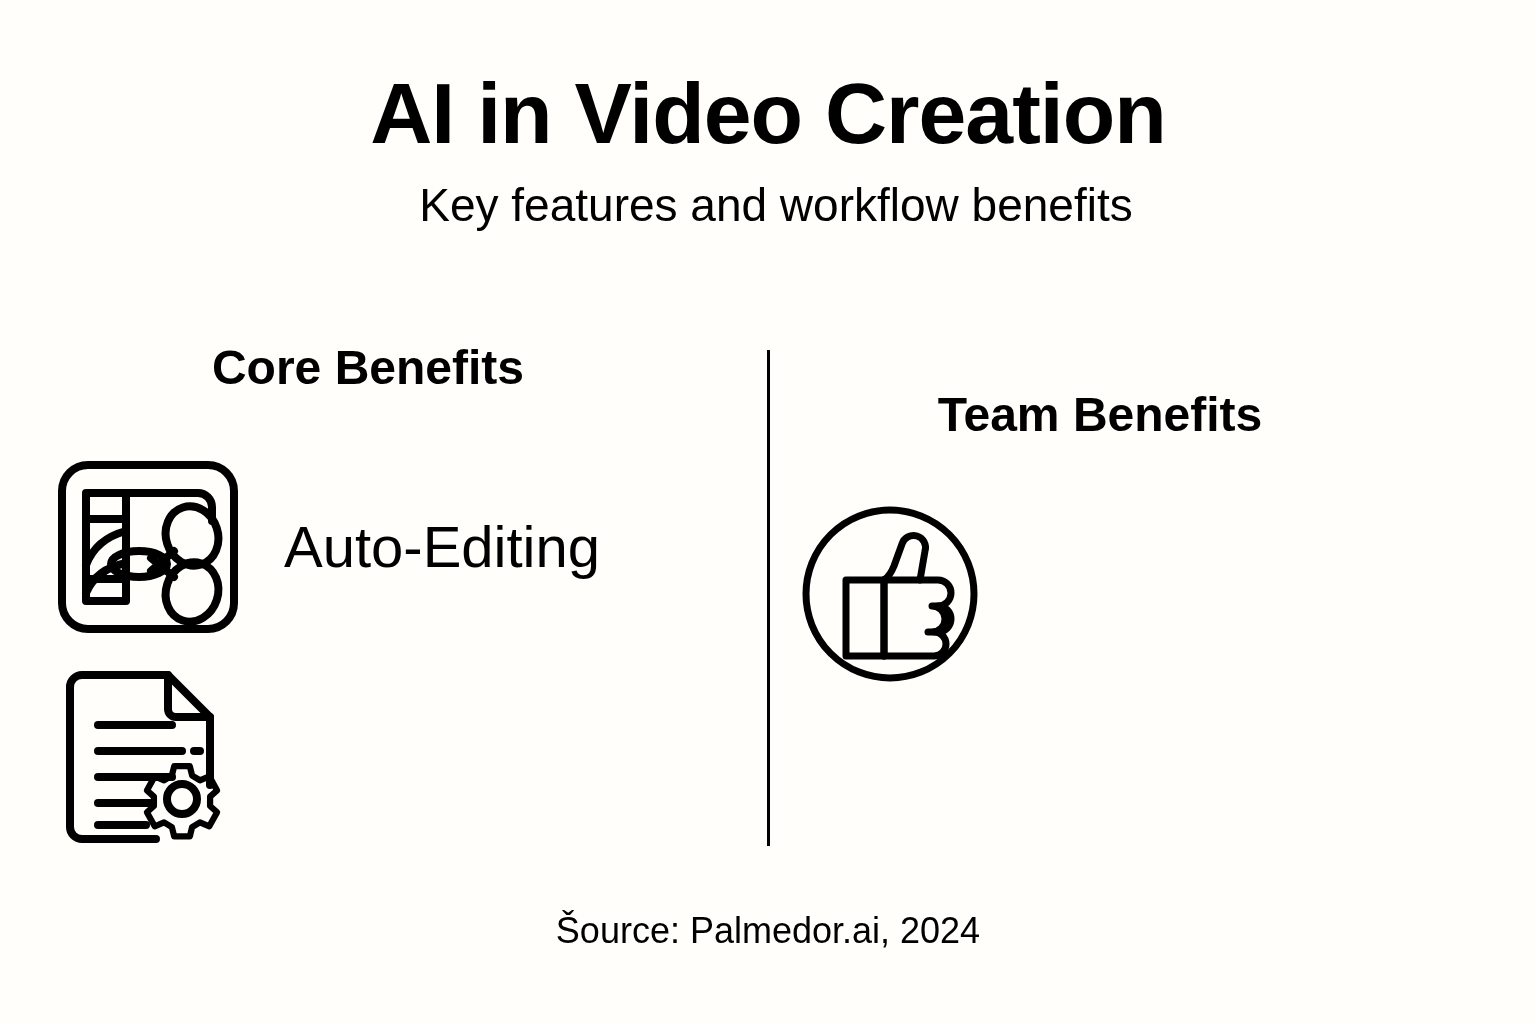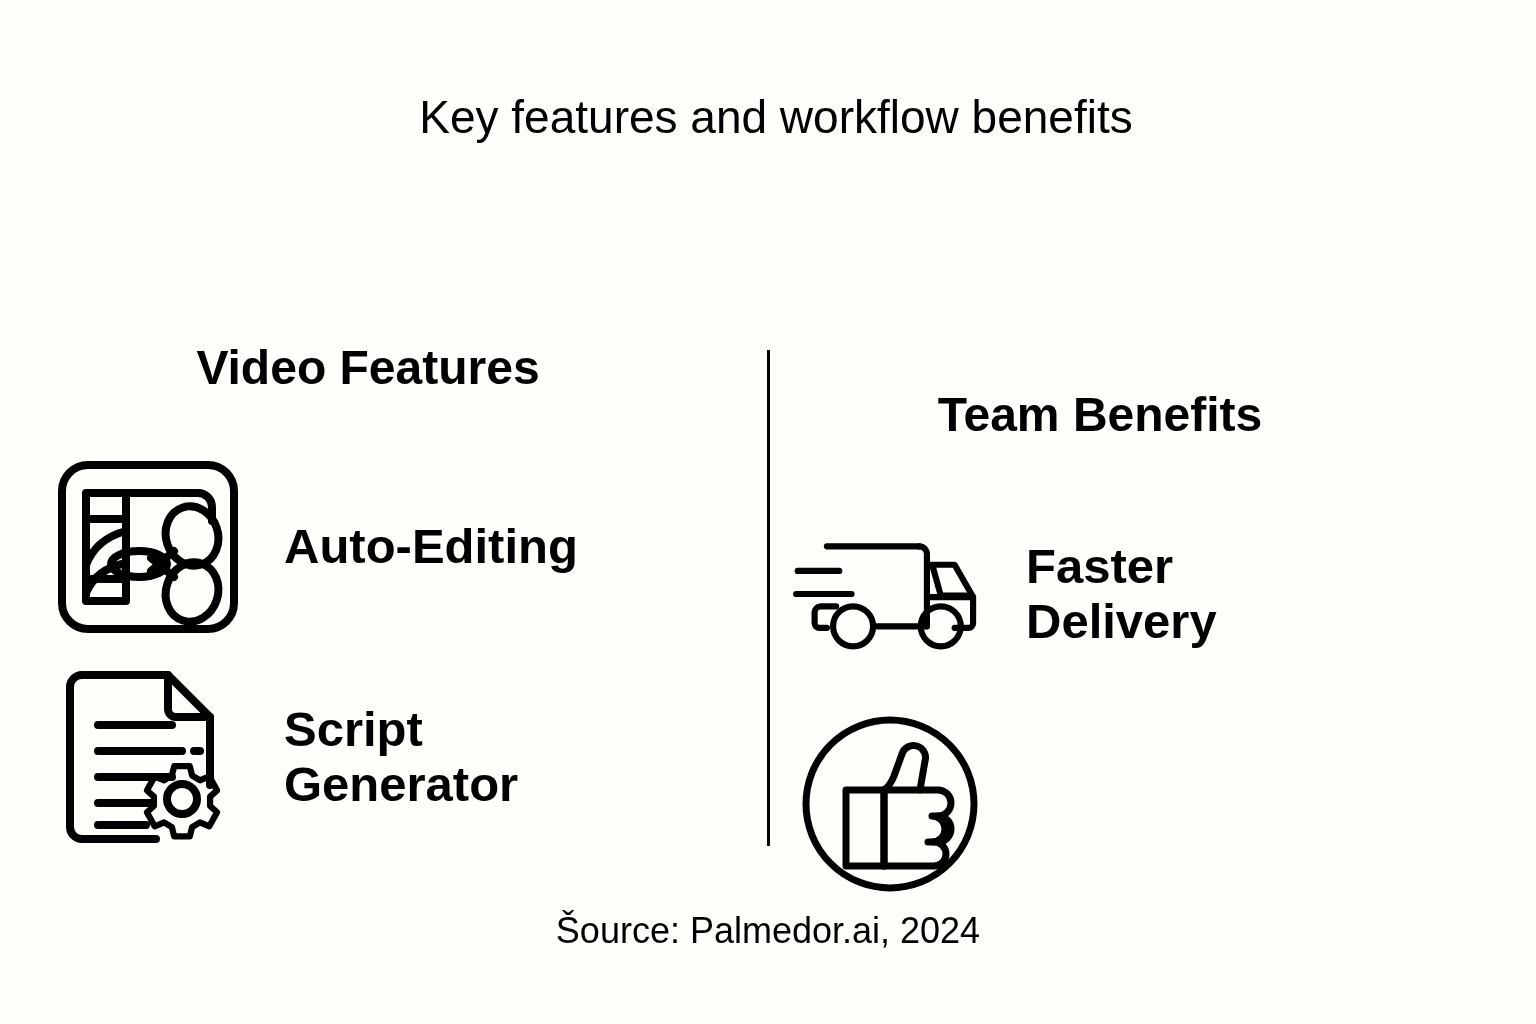--- a/index.html
+++ b/index.html
@@ -94,22 +94,22 @@
     width: 200px;
     min-width: 200px;
     height: 186px;
     display: flex;
     align-items: center;
     justify-content: center;
   }
   .icon-box svg { display: block; }
 
   .item-label {
-    font-size: 49px;
-    font-weight: 700;
+    font-size: 58px;
+    font-weight: 400;
     line-height: 1.13;
     white-space: pre-line;
     padding-left: 36px;
   }
 
   
   .footer {
     position: absolute;
     left: 0;
     top: 910px;
@@ -122,29 +122,30 @@
     margin: 0;
     white-space: nowrap;
   }
 </style>
 </head>
 <body>
 
 <div class="poster">
 
   <div class="header">
+    <h1 class="title">AI in Video Creation</h1>
     <p class="subtitle">Key features and workflow benefits</p>
   </div>
 
   <div class="columns">
 
     <div class="divider"></div>
 
     <div class="column column-left">
-      <h2 class="col-heading">Video Features</h2>
+      <h2 class="col-heading">Core Benefits</h2>
 
       <div class="items">
 
         <div class="item">
           <div class="icon-box">
             <svg width="184" height="176" viewBox="0 0 184 176" fill="none" stroke="#000" stroke-width="8" stroke-linecap="round" stroke-linejoin="round">
               <rect x="6" y="6" width="172" height="164" rx="26" ry="26"></rect>
 
               <rect x="30" y="34" width="40" height="108"></rect>
               <line x1="30" y1="60" x2="70" y2="60"></line>
@@ -178,56 +179,30 @@
               <line x1="38" y1="112" x2="112" y2="112"></line>
               <line x1="38" y1="138" x2="90" y2="138"></line>
               <line x1="38" y1="160" x2="86" y2="160"></line>
 
               <g transform="translate(122,134)">
                 <path d="M-10 -42 h20 l3 12 10 6 12 -5 10 18 -9 8 0 12 9 8 -10 18 -12 -5 -10 6 -3 12 h-20 l-3 -12 -10 -6 -12 5 -10 -18 9 -8 0 -12 -9 -8 10 -18 12 5 10 -6 z" transform="scale(0.78)"></path>
                 <circle cx="0" cy="0" r="15"></circle>
               </g>
             </svg>
           </div>
-          <div class="item-label">Script
-Generator</div>
         </div>
 
       </div>
     </div>
 
     <div class="column column-right">
       <h2 class="col-heading">Team Benefits</h2>
 
       <div class="items">
 
-        <div class="item">
-          <div class="icon-box">
-            <svg width="260" height="160" viewBox="0 0 260 160" fill="none" stroke="#000" stroke-width="8" stroke-linecap="round" stroke-linejoin="round">
-
-              <line x1="48" y1="18" x2="168" y2="18"></line>
-              <line x1="10" y1="50" x2="64" y2="50"></line>
-              <line x1="8" y1="80" x2="80" y2="80"></line>
-
-              <path d="M168 18 a10 10 0 0 1 10 10 V122"></path>
-              <line x1="178" y1="122" x2="112" y2="122"></line>
-
-              <path d="M180 42 H214 L238 84 V118 a6 6 0 0 1 -6 6 H214"></path>
-              <path d="M186 46 L196 82 H232"></path>
-              <line x1="178" y1="84" x2="238" y2="84"></line>
-
-              <path d="M60 96 H40 a8 8 0 0 0 -8 8 V118 a6 6 0 0 0 6 6 H48"></path>
-
-              <circle cx="82" cy="122" r="26"></circle>
-              <circle cx="196" cy="122" r="26"></circle>
-            </svg>
-          </div>
-          <div class="item-label">Faster
-Delivery</div>
-        </div>
 
         <div class="item">
           <div class="icon-box">
             <svg width="184" height="184" viewBox="0 0 184 184" fill="none" stroke="#000" stroke-width="7" stroke-linecap="round" stroke-linejoin="round">
               <circle cx="92" cy="92" r="84"></circle>
 
               <path d="M86 78 h54 a13 13 0 0 1 0 26 h-6
                        a13 13 0 0 1 0 26 h-4
                        a13 13 0 0 1 0 0"></path>
               <path d="M140 104 a13 13 0 0 1 0 26"></path>

